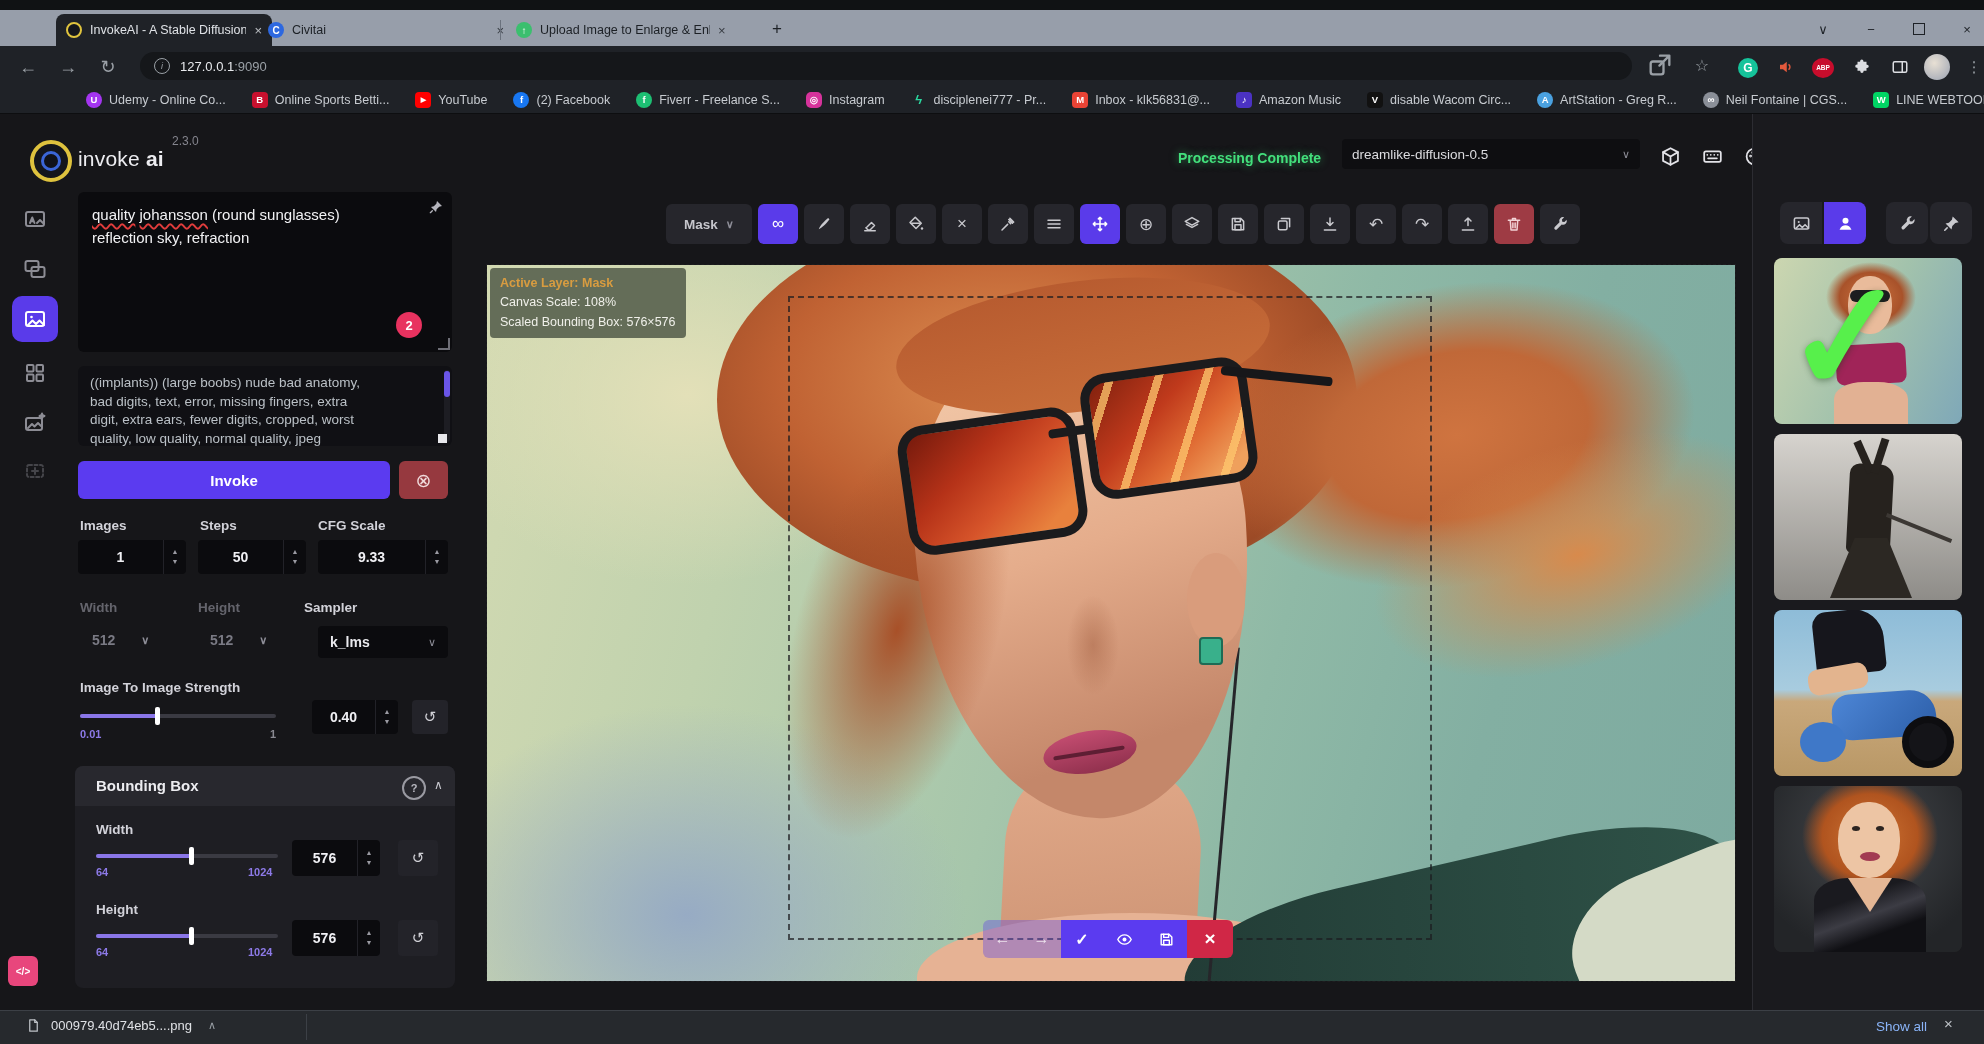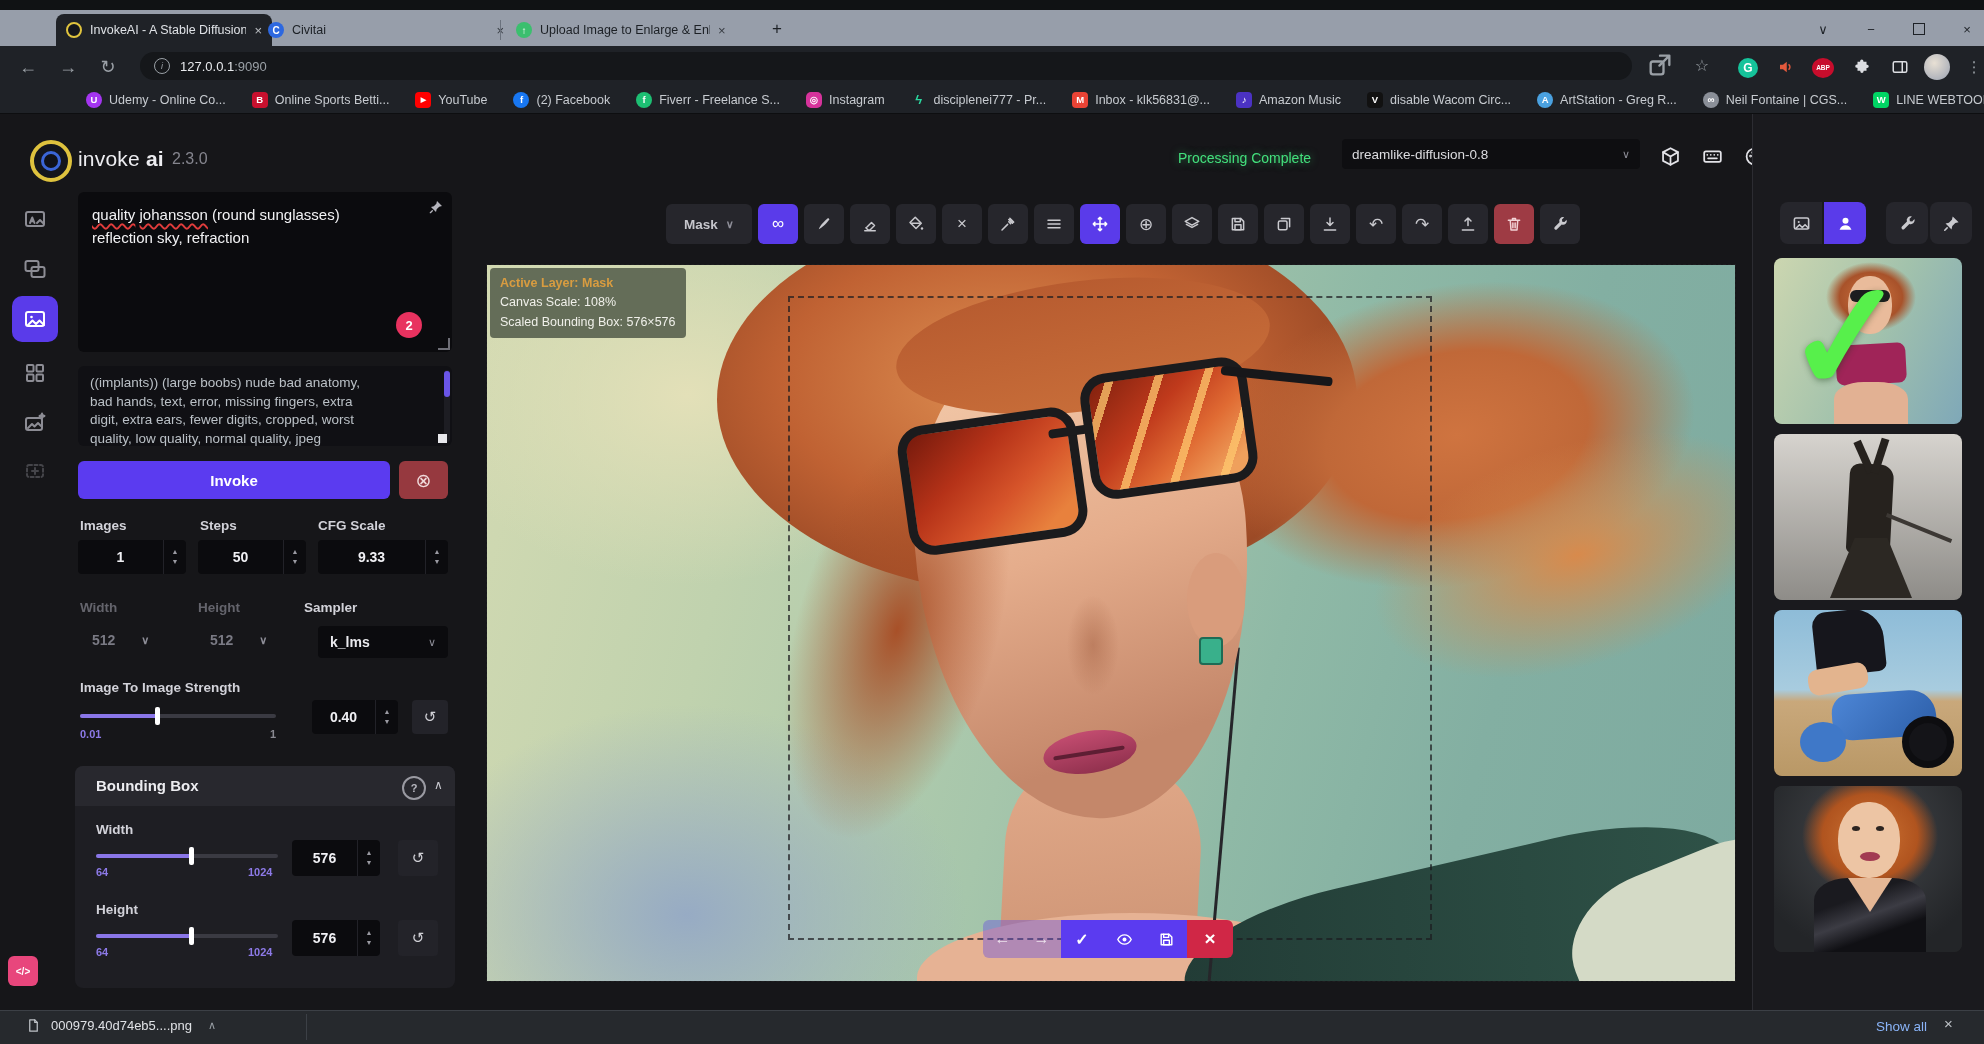--- a/index.html
+++ b/index.html
@@ -27,22 +27,22 @@
   #bookmarks{left:0;top:86px;width:1984px;height:28px;background:#1f2227;border-bottom:1px solid #0d0e10;display:flex;align-items:center;gap:26px;padding-left:86px;box-sizing:border-box;}
   .bm{display:flex;align-items:center;gap:7px;font-size:12.5px;color:#c7cbd0;white-space:nowrap;}
   .bmfav{width:16px;height:16px;border-radius:4px;font-size:9.5px;font-weight:bold;color:#fff;display:flex;align-items:center;justify-content:center;flex:0 0 16px;}
 
   
   #app{left:0;top:114px;width:1984px;height:896px;background:#161619;}
   #logo{left:30px;top:140px;width:34px;height:34px;border-radius:50%;border:4px solid #dec23e;background:#14161c;display:flex;align-items:center;justify-content:center;}
   #logo .dot{width:14px;height:14px;border-radius:50%;border:3px solid #3b66d8;background:#10121a;}
   #appname{left:78px;top:147px;font-size:21px;color:#ededf1;letter-spacing:.2px;}
   #appname b{font-weight:bold;}
-  #appver{left:172px;top:150px;font-size:16px;color:#85858e;text-align:center;}
-  #status{top:150px;left:1178px;font-size:14px;font-weight:normal;text-shadow:0 0 8px rgba(67,224,124,.55);}
+  #appver{left:172px;top:134px;font-size:12px;color:#85858e;text-align:center;}
+  #status{top:150px;left:1178px;font-size:14px;font-weight:bold;text-shadow:0 0 8px rgba(67,224,124,.55);}
   #modelsel{left:1342px;top:139px;width:298px;height:30px;background:#0e0e11;border-radius:4px;display:flex;align-items:center;justify-content:space-between;padding:0 10px;box-sizing:border-box;color:#dcdce0;font-size:13.5px;}
   .hic{position:absolute;top:142px;width:28px;height:28px;color:#e3e3e8;display:flex;align-items:center;justify-content:center;}
   .hic svg{width:21px;height:21px;}
 
   
   .rail{left:12px;width:46px;height:46px;border-radius:10px;color:#8c8c94;display:flex;align-items:center;justify-content:center;}
   .rail svg{width:24px;height:24px;}
   .rail.active{background:#5a3bea;color:#fff;}
   .rail.dim{opacity:.4;}
 
@@ -271,21 +271,21 @@
 
 <div class="abs" id="app"></div>
 
 <div class="abs" id="logo">
     <span class="dot"></span>
   </div>
 <div class="abs" id="appname"><span>invoke</span> <b>ai</b></div>
 <div class="abs" id="appver">2.3.0</div>
 <div class="abs" id="status" style="color: rgb(67, 224, 124);">Processing Complete</div>
 <div class="abs" id="modelsel">
-  <span>dreamlike-diffusion-0.8</span>
+  <span>dreamlike-diffusion-0.5</span>
   <span class="chev">∨</span>
 </div>
 <div class="abs hic" style="left:1656px;">
     <svg viewBox="0 0 24 24">
       <path d="M12 2.5 20.5 7v10L12 21.5 3.5 17V7Z"></path>
       <path d="M12 12 20.5 7M12 12 3.5 7M12 12v9.5"></path>
     </svg>
   </div>
 <div class="abs hic" style="left:1698px;">
     <svg viewBox="0 0 24 24">
@@ -369,21 +369,21 @@
 </div>
 <div class="abs" id="pinic"><svg viewBox="0 0 24 24" style="width:16px;height:16px;">
       <path fill="currentColor" stroke="none" d="M13.5 3 21 10.5l-4.2 1L13 15.3 12 19.5 4.5 12l4.2-1L12.5 7.2Z"></path>
       <path d="M6.5 17.5 3.5 20.5"></path>
     </svg></div>
 <div class="abs" id="badge2">2</div>
 <div class="abs grip" style="left:438px;top:338px;"></div>
 
 <div class="abs" id="negbox">
   <span>((implants)) (large boobs) nude bad anatomy,</span><br>
-  <span>bad hands, text, error, missing fingers, extra</span><br>
+  <span>bad digits, text, error, missing fingers, extra</span><br>
   <span>digit, extra ears, fewer digits, cropped, worst</span><br>
   <span>quality, low quality, normal quality, jpeg</span>
 </div>
 <div class="abs" id="negscroll"></div>
 <div class="abs" id="negthumb"></div>
 <div class="abs" id="neggrip"></div>
 
 <div class="abs" id="invokebtn">Invoke</div>
 <div class="abs" id="cancelbtn">
     <span>⊗</span>

